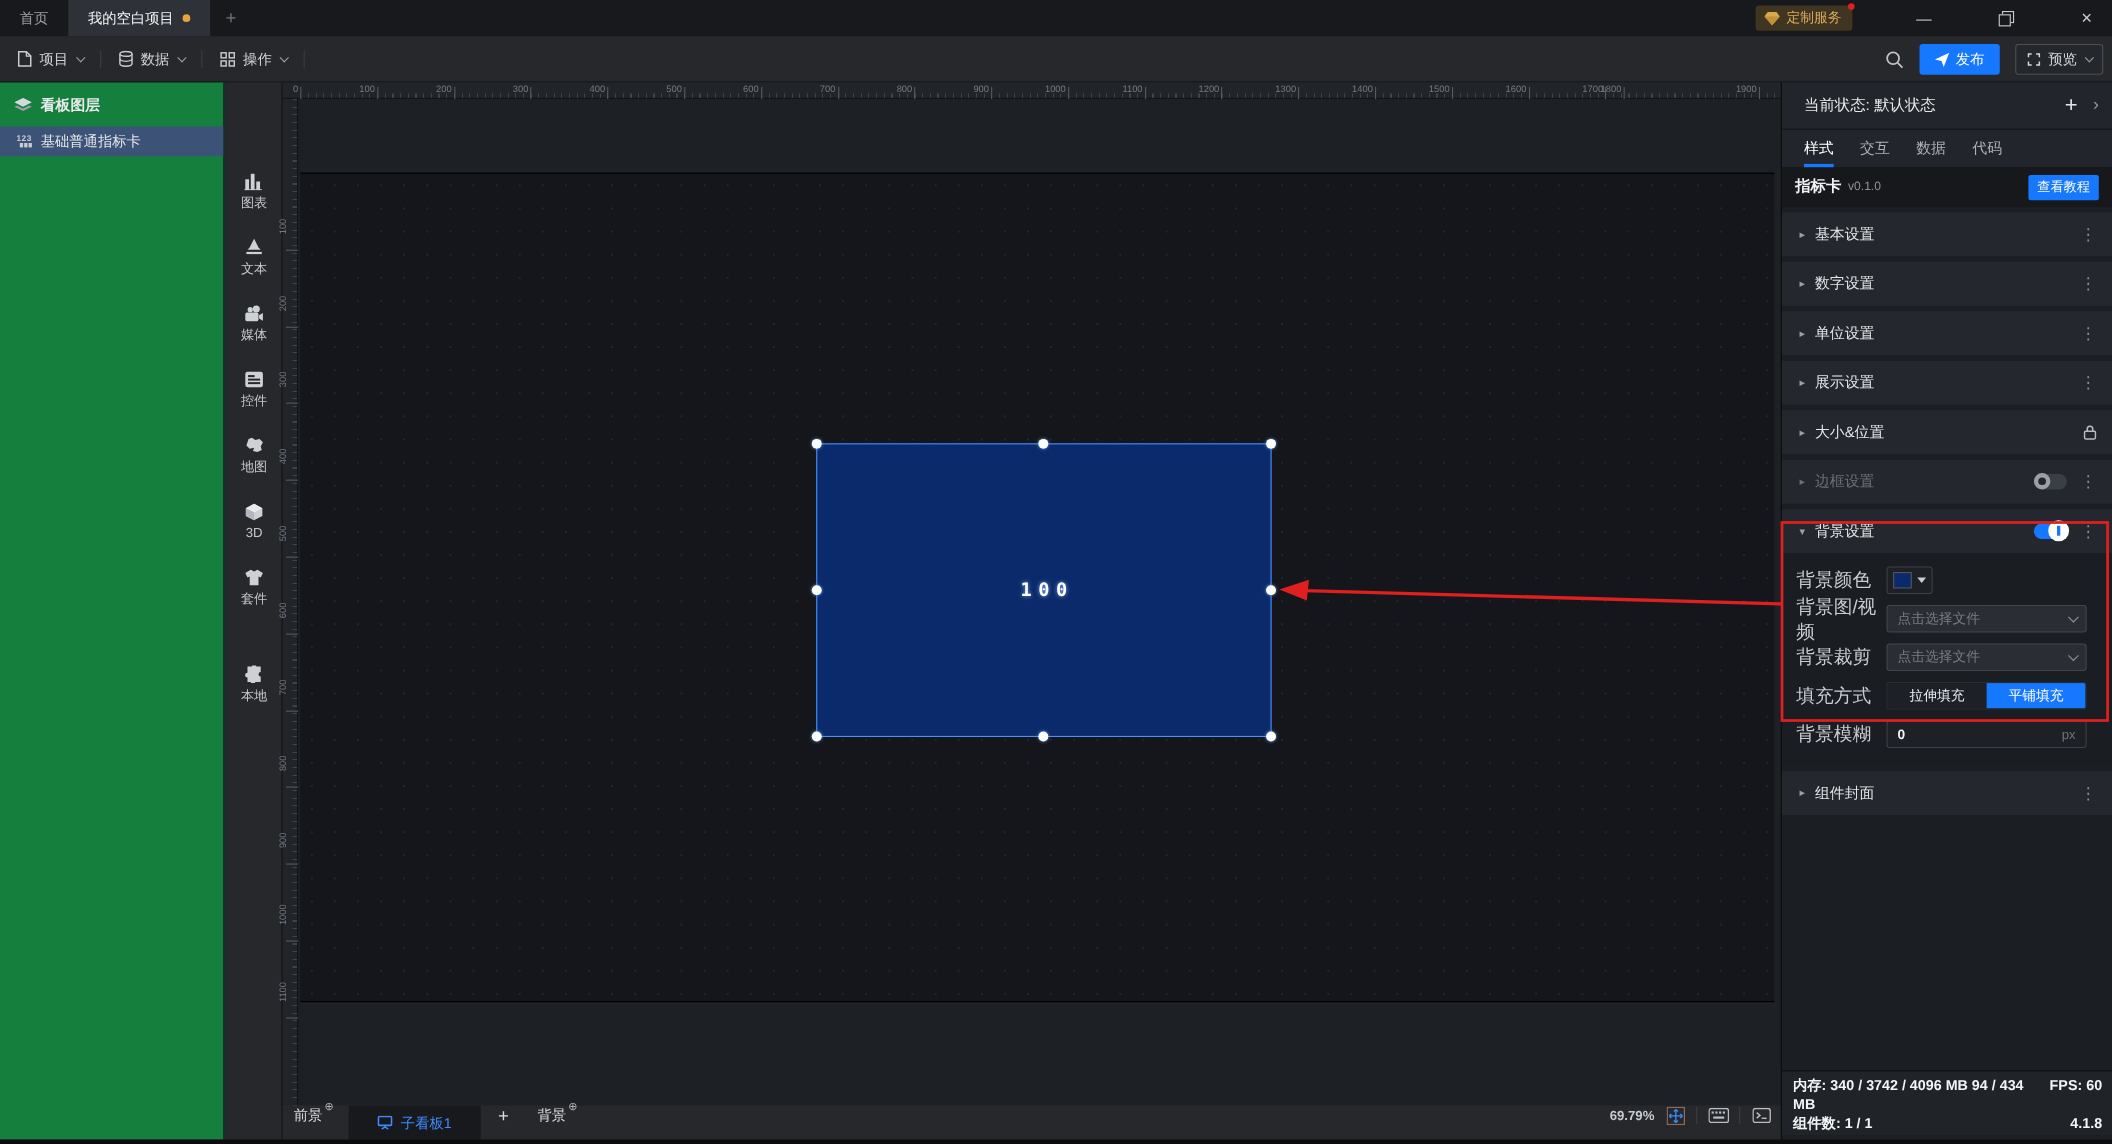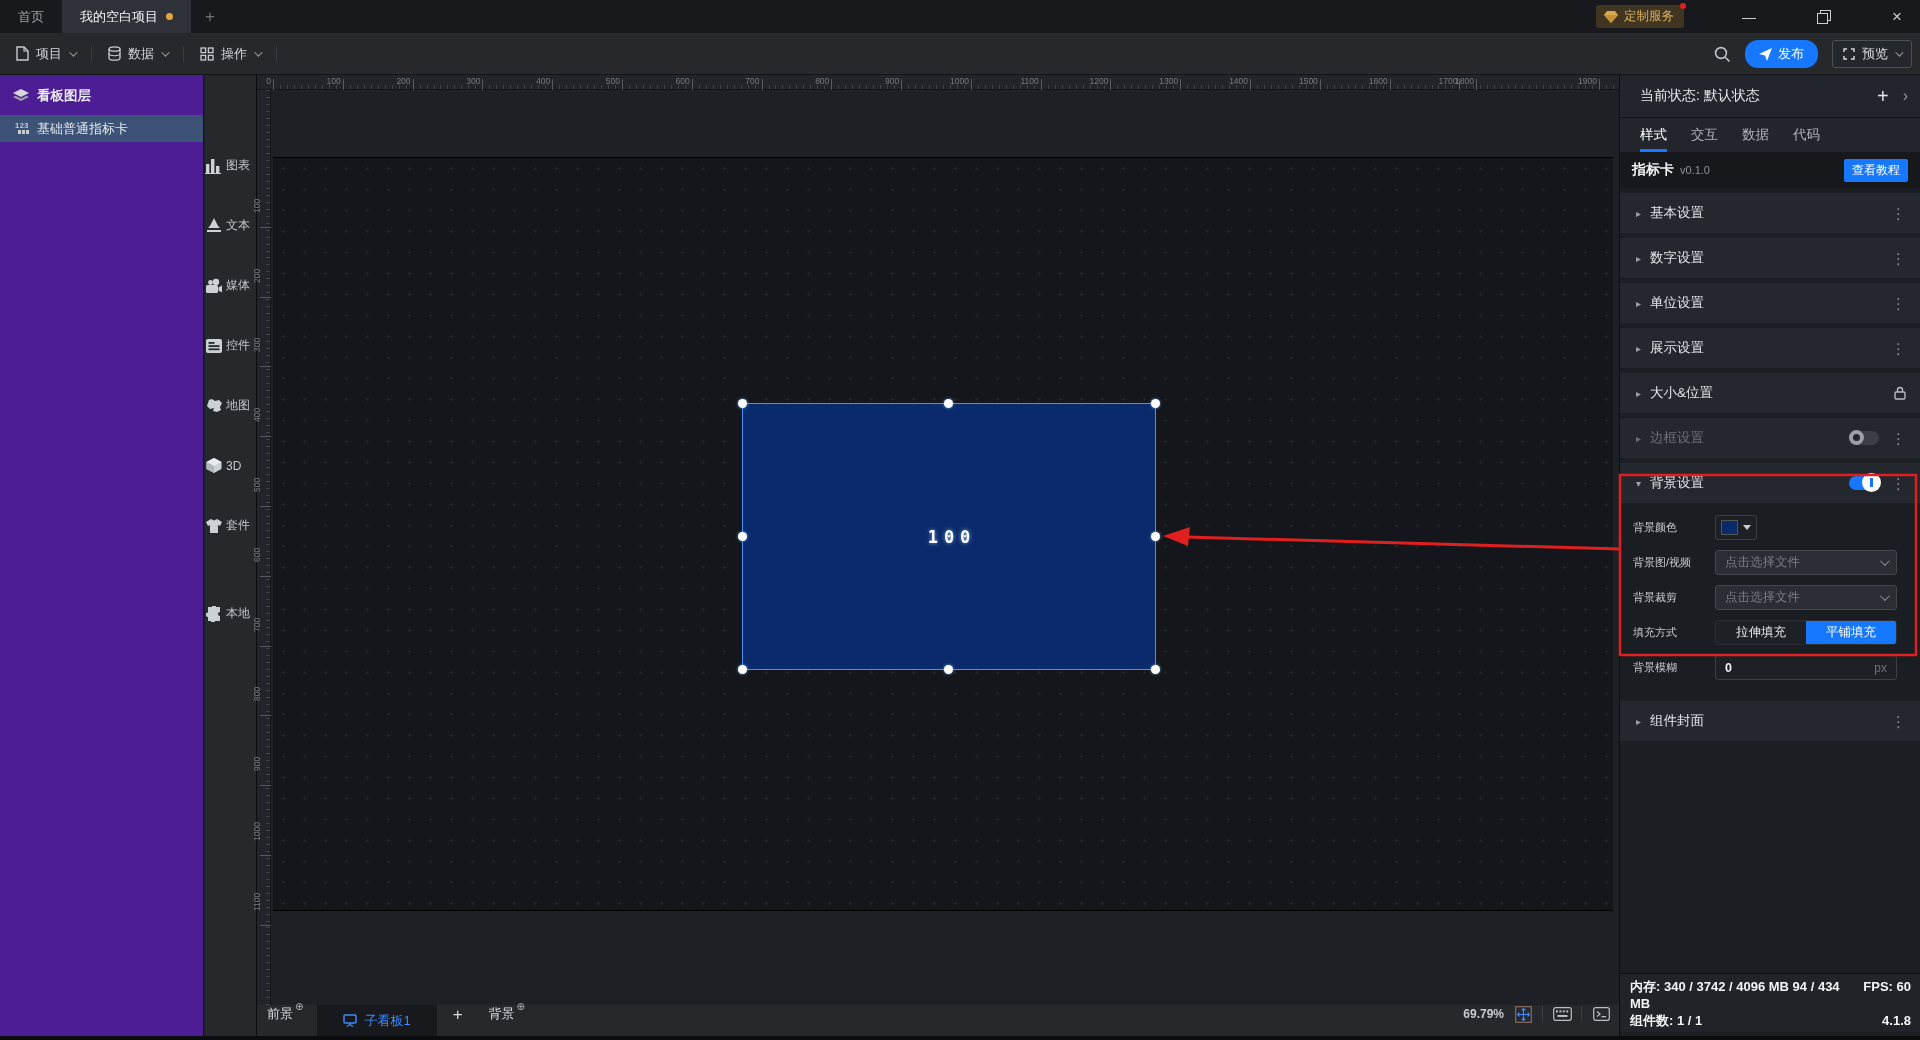--- a/index.html
+++ b/index.html
@@ -19,36 +19,36 @@
   .restore-glyph{position:relative;width:10px;height:10px;}
   .restore-glyph:before{content:"";position:absolute;left:2px;top:-2px;width:9px;height:9px;border:1px solid #c9ccd1;}
   .restore-glyph:after{content:"";position:absolute;left:-1px;top:1px;width:9px;height:9px;border:1px solid #c9ccd1;background:#17191d;}
 
   
   #toolbar{position:absolute;left:0;top:33px;width:1920px;height:42px;background:#26282c;border-bottom:1px solid #121417;display:flex;align-items:center;}
   .menu-item{display:flex;align-items:center;gap:7px;padding:0 16px;height:100%;color:#d3d6da;cursor:pointer;}
   .menu-div{width:1px;height:16px;background:#3a3e44;}
   .caret-down{width:6px;height:6px;border-right:1.4px solid #9aa0a7;border-bottom:1.4px solid #9aa0a7;transform:rotate(45deg) translateY(-2px);}
   #toolbar-right{position:absolute;right:8px;top:33px;height:42px;display:flex;align-items:center;gap:14px;}
-  #publish-btn{display:flex;align-items:center;gap:6px;background:#1677ff;color:#fff;border-radius:13px;height:28px;padding:0 14px;cursor:pointer;}
+  #publish-btn{display:flex;align-items:center;gap:6px;background:#1677ff;color:#fff;border-radius:3px;height:28px;padding:0 14px;cursor:pointer;}
   #preview-btn{display:flex;align-items:center;gap:7px;border:1px solid #4b4f56;border-radius:3px;height:28px;padding:0 10px;color:#d5d8dc;cursor:pointer;background:#24272c;}
 
   
-  #layers{position:absolute;left:0;top:75px;width:204px;height:961px;background:#4c1d95;border-right:1px solid #131519;}
+  #layers{position:absolute;left:0;top:75px;width:204px;height:961px;background:#15803d;border-right:1px solid #131519;}
   #layers-header{display:flex;align-items:center;gap:8px;padding:12px 0 10px 13px;color:#e8eaed;font-weight:bold;font-size:13.5px;}
   .layer-item{display:flex;align-items:center;gap:8px;height:27px;padding-left:13px;color:#e4e7ea;cursor:pointer;}
   .layer-item.selected{background:#3c5277;}
   .num-icon{display:flex;flex-direction:column;align-items:flex-end;width:16px;color:#c9cdd2;}
   .num-icon .n{font-size:7.5px;font-weight:bold;letter-spacing:.5px;line-height:6px;}
   .num-icon .b{display:flex;gap:1px;margin-top:1px;}
   .num-icon .b i{display:block;width:3px;height:4px;background:#c9cdd2;}
 
   
   #dock{position:absolute;left:205px;top:75px;width:52px;height:961px;background:#26282c;border-right:1px solid #0b0c0e;}
-  .dock-item{position:absolute;left:0;width:52px;display:flex;flex-direction:row;align-items:center;gap:3px;color:#c3c7cd;font-size:12px;cursor:pointer;text-align:center;}
+  .dock-item{position:absolute;left:0;width:52px;display:flex;flex-direction:column;align-items:center;gap:3px;color:#c3c7cd;font-size:12px;cursor:pointer;text-align:center;}
   .dock-item svg{display:block;}
 
   
   #canvas{position:absolute;left:257px;top:75px;width:1362px;height:961px;background:#1d2024;}
   #h-ruler{position:absolute;left:0;top:0;width:1362px;height:15px;background:#212429;border-bottom:1px solid #121417;
     background-image:repeating-linear-gradient(to right,#3f434a 0,#3f434a 1px,transparent 1px,transparent 6.979px);
     background-size:100% 5px;background-position:16px 10px;background-repeat:no-repeat;}
   .h-tick{position:absolute;top:4px;width:1px;height:11px;background:#555a61;}
   .h-tick span{position:absolute;left:-22px;top:-3px;width:20px;text-align:right;font-size:8.5px;color:#767b82;}
   #v-ruler{position:absolute;left:0;top:15px;width:14px;height:930px;background:#212429;border-right:1px solid #121417;
@@ -95,21 +95,21 @@
   .section .trail{margin-left:auto;display:flex;align-items:center;gap:12px;}
   .dots{color:#878c93;font-size:15px;letter-spacing:0;line-height:1;cursor:pointer;}
   .toggle{width:30px;height:14px;border-radius:8px;position:relative;cursor:pointer;}
   .toggle.off{background:#3a3e45;}
   .toggle.off .knob{position:absolute;left:0px;top:-1px;width:15px;height:15px;border-radius:50%;background:#23262b;border:4px solid #9aa0a6;}
   .toggle.on{background:#1677ff;}
   .toggle.on .knob{position:absolute;right:-2px;top:-3px;width:19px;height:19px;border-radius:50%;background:#fff;}
   .toggle.on .knob:after{content:"";position:absolute;left:8px;top:4.5px;width:2.5px;height:9px;background:#1677ff;}
   #bg-expanded{background:#1a1d22;padding:7px 0 10px 0;}
   .bs-row{display:flex;align-items:center;height:35px;}
-  .bs-label{width:95px;padding-left:13px;color:#c9ccd1;font-size:11px;}
+  .bs-label{width:95px;padding-left:13px;color:#c9ccd1;font-size:17px;}
   .bs-ctl{width:182px;margin-left:0;}
   .color-ctl{display:flex;align-items:center;gap:5px;width:42px;height:25px;background:#1d2024;border:1px solid #3c4047;border-radius:3px;padding:0 5px;cursor:pointer;}
   .swatch{width:17px;height:15px;background:#0a2a6b;border:1px solid #555;}
   .mini-caret{width:0;height:0;border-left:4px solid transparent;border-right:4px solid transparent;border-top:5px solid #c9ccd1;}
   .select-ctl{display:flex;align-items:center;width:182px;height:25px;background:#2a2d33;border:1px solid #42464e;border-radius:3px;padding:0 9px;color:#787d85;font-size:12.5px;cursor:pointer;}
   .select-ctl .chev{margin-left:auto;width:7px;height:7px;border-right:1.4px solid #8a8f97;border-bottom:1.4px solid #8a8f97;transform:rotate(45deg) translateY(-2px);}
   .seg-ctl{display:flex;width:182px;height:25px;border-radius:3px;overflow:hidden;border:1px solid #2a2d33;}
   .seg{flex:1;display:flex;align-items:center;justify-content:center;font-size:12.5px;cursor:pointer;}
   .seg.idle{background:#1d2025;color:#e8eaec;}
   .seg.active{background:#1677ff;color:#fff;}

